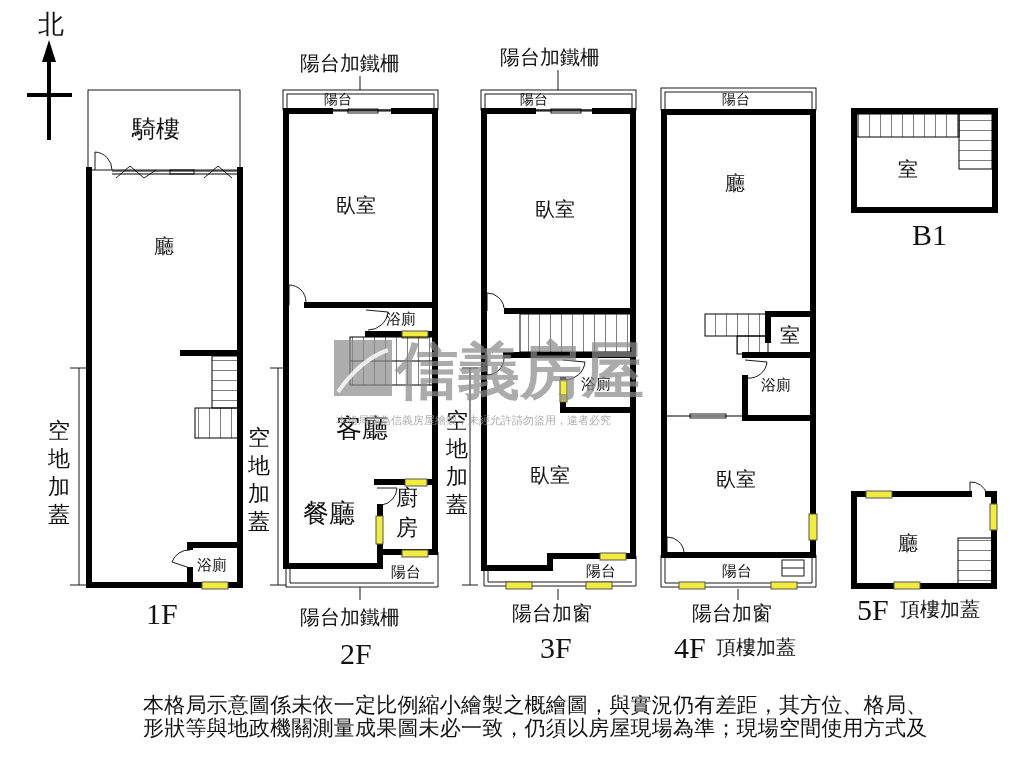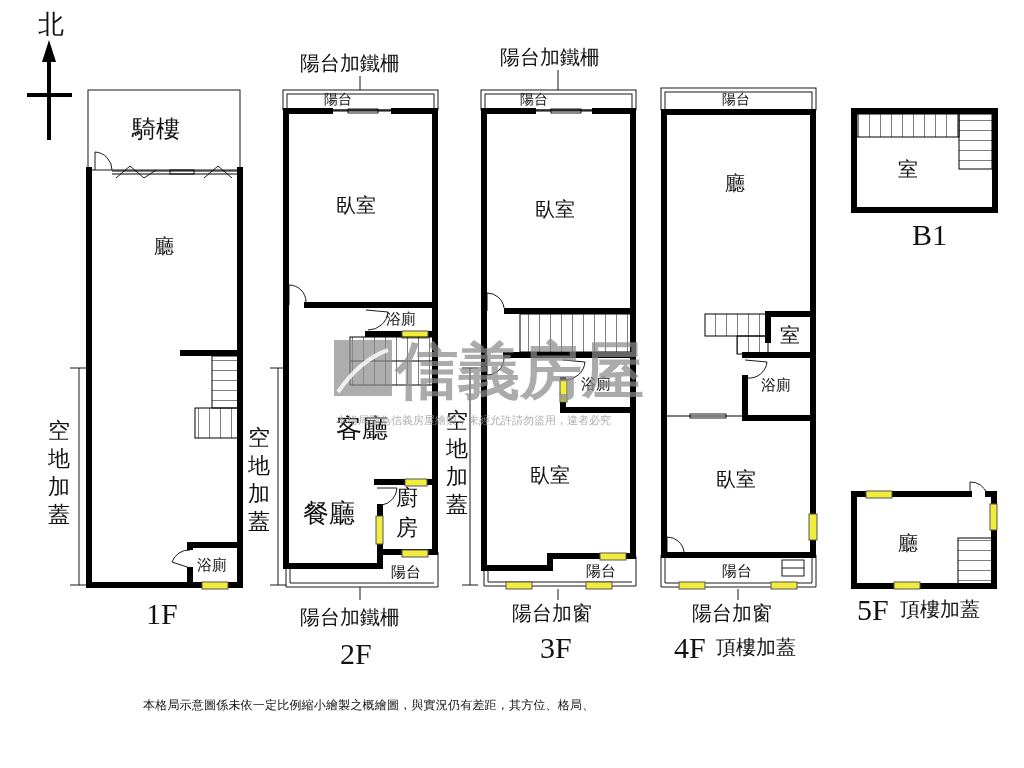--- a/index.html
+++ b/index.html
@@ -9,21 +9,21 @@
   .wall { stroke: #000; stroke-width: 6; fill: none; stroke-linecap: square; }
   .thin { stroke: #000; stroke-width: 1.2; fill: none; }
   .hair { stroke: #000; stroke-width: 0.9; fill: none; }
   .win { fill: #f2ec3c; stroke: #555; stroke-width: 1; }
   .lbl { font-family: "DejaVu Serif", "Liberation Serif", serif; fill: #111; }
   .floorlbl { font-family: "Liberation Serif", "DejaVu Serif", serif; fill: #111; }
   .wm-big { font-family: "DejaVu Sans", sans-serif; fill: #8a8a8a; fill-opacity: 0.72; font-weight: bold; }
   .wm-small { font-family: "DejaVu Sans", sans-serif; fill: #9a9a9a; fill-opacity: 0.8; }
   .disclaimer { position: absolute; left: 143px; top: 694px; width: 760px;
                 font-family: "DejaVu Serif", "Liberation Serif", serif;
-                font-size: 12px; line-height: 23px; color: #111; letter-spacing: 0.2px; }
+                font-size: 21px; line-height: 23px; color: #111; letter-spacing: 0.2px; }
   .disclaimer div { white-space: nowrap; }
 </style>
 </head>
 <body>
 
 <svg width="1024" height="768" viewBox="0 0 1024 768">
   <defs>
     <pattern id="stairV" width="11" height="10" patternUnits="userSpaceOnUse">
       <line x1="0" y1="0" x2="0" y2="10" stroke="#000" stroke-width="1"></line>
     </pattern>
@@ -239,13 +239,14 @@
   <g>
     <rect x="334" y="340" width="58" height="56" fill="#8a8a8a" fill-opacity="0.7"></rect>
     <path d="M338,392 Q360,360 388,350" stroke="#fff" stroke-width="4" fill="none" opacity="0.8"></path>
     <text class="wm-big" x="396" y="392" font-size="62">信義房屋</text>
     <text class="wm-small" x="336" y="424" font-size="11">本格局圖為信義房屋繪製，未經允許請勿盜用，違者必究</text>
   </g>
 </svg>
 
 <div class="disclaimer">
   <div>本格局示意圖係未依一定比例縮小繪製之概繪圖，與實況仍有差距，其方位、格局、</div>
+  <div>形狀等與地政機關測量成果圖未必一致，仍須以房屋現場為準；現場空間使用方式及</div>
 </div>
 
 </body></html>

